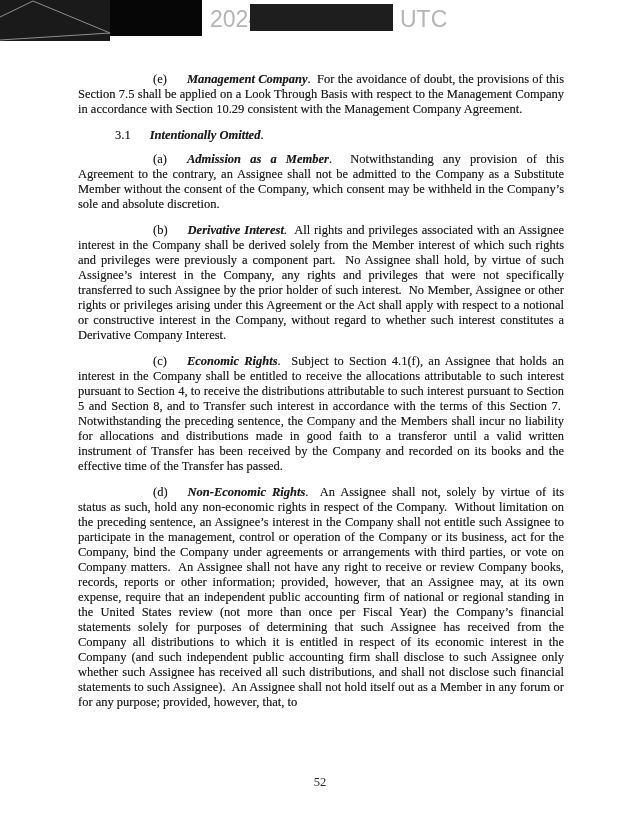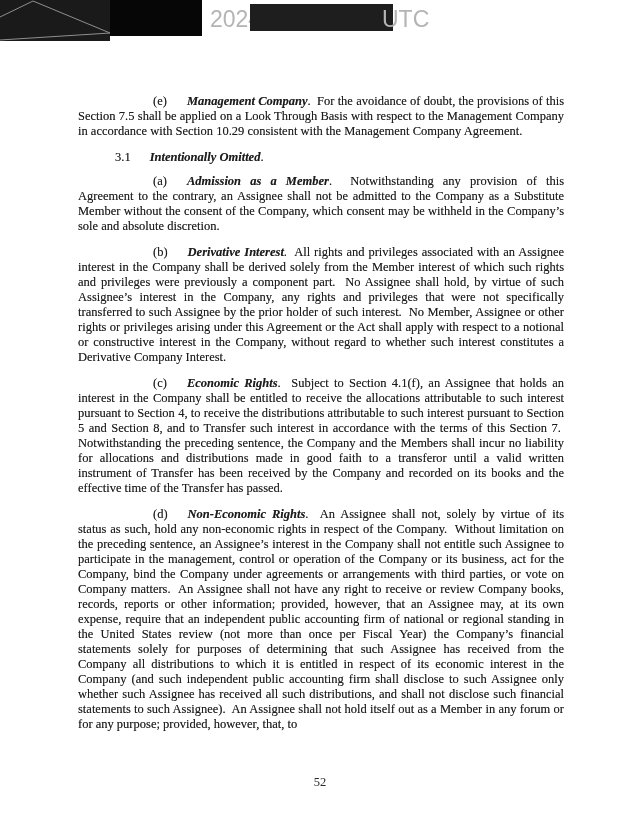--- a/index.html
+++ b/index.html
@@ -13,21 +13,21 @@
   .logo-ph{position:absolute;left:0;top:0;width:110px;height:41px;background:#1a1a1a;}
   .blackbox{position:absolute;left:110px;top:0;width:92px;height:36px;background:#060606;}
   .redbar{position:absolute;left:250px;top:4px;width:143px;height:27px;background:#1e1e1e;}
   .ts{
     position:absolute;top:7px;
     font-family:"Liberation Sans", sans-serif;
     font-size:23px;line-height:24px;color:#b4b4b4;
   }
   
   .doc{
-    position:absolute;left:78px;top:94px;width:486px;
+    position:absolute;left:78px;top:72px;width:486px;
     color:#1d1d1d;font-size:12.5px;line-height:15px;
     text-shadow:0 0 .4px rgba(40,40,40,.55);
   }
   .para{margin:0 0 11px 0;text-align:justify;text-indent:75px;}
   .section-line{margin:0 0 9px 0;text-indent:37px;}
   .heading{font-weight:bold;font-style:italic;text-align:right;}
   .tab{display:inline-block;width:20px;}
   .tab2{display:inline-block;width:19px;}
   .u{}
   .page-num{
@@ -42,21 +42,21 @@
   <div class="logo-ph">
     <svg width="110" height="41" viewBox="0 0 110 41">
       <rect x="0" y="0" width="110" height="41" fill="#1a1a1a"></rect>
       <polyline points="0,17 33,1 110,33" fill="none" stroke="#8f8f8f" stroke-width="1"></polyline>
       <polyline points="0,40 110,33" fill="none" stroke="#8f8f8f" stroke-width="1"></polyline>
     </svg>
   </div>
   <div class="blackbox"></div>
   <span class="ts" style="left:210px">2024</span>
   <div class="redbar"></div>
-  <span class="ts" style="left:382px">UTC</span>
+  <span class="ts" style="left:400px">UTC</span>
 </div>
 
 <div class="doc">
     <p class="para"><span class="ptag">(e)</span><span class="tab"></span><span class="heading">Management Company</span><span>.&nbsp; For the avoidance of doubt, the provisions of this Section 7.5 shall be applied on a Look Through Basis with respect to the Management Company in accordance with Section 10.29 consistent with the Management Company Agreement.</span></p>
     <p class="section-line"><span class="snum">3.1</span><span class="tab2"></span><span class="heading">Intentionally Omitted</span><span>.</span></p>
     <p class="para"><span class="ptag">(a)</span><span class="tab"></span><span class="heading">Admission as a Member</span><span>.&nbsp; Notwithstanding any provision of this Agreement to the contrary, an Assignee shall not be admitted to the Company as a Substitute Member without the consent of the Company, which consent may be withheld in the Company’s sole and absolute discretion.</span></p>
     <p class="para"><span class="ptag">(b)</span><span class="tab"></span><span class="heading">Derivative Interest</span><span>.&nbsp; All rights and privileges associated with an Assignee interest in the Company shall be derived solely from the Member interest of which such rights and privileges were previously a component part.&nbsp; No Assignee shall hold, by virtue of such Assignee’s interest in the Company, any rights and privileges that were not specifically transferred to such Assignee by the prior holder of such interest.&nbsp; No Member, Assignee or other rights or privileges arising under this Agreement or the Act shall apply with respect to a notional or constructive interest in the Company, without regard to whether such interest constitutes a Derivative Company Interest.</span></p>
     <p class="para"><span class="ptag">(c)</span><span class="tab"></span><span class="heading">Economic Rights</span><span>.&nbsp; Subject to Section 4.1(f), an Assignee that holds an interest in the Company shall be entitled to receive the allocations attributable to such interest pursuant to Section 4, to receive the distributions attributable to such interest pursuant to Section 5 and Section 8, and to Transfer such interest in accordance with the terms of this Section 7.&nbsp; Notwithstanding the preceding sentence, the Company and the Members shall incur no liability for allocations and distributions made in good faith to a transferor until a valid written instrument of Transfer has been received by the Company and recorded on its books and the effective time of the Transfer has passed.</span></p>
     <p class="para"><span class="ptag">(d)</span><span class="tab"></span><span class="heading">Non-Economic Rights</span><span>.&nbsp; An Assignee shall not, solely by virtue of its status as such, hold any non-economic rights in respect of the Company.&nbsp; Without limitation on the preceding sentence, an Assignee’s interest in the Company shall not entitle such Assignee to participate in the management, control or operation of the Company or its business, act for the Company, bind the Company under agreements or arrangements with third parties, or vote on Company matters.&nbsp; An Assignee shall not have any right to receive or review Company books, records, reports or other information; </span><span class="u">provided</span><span>, </span><span class="u">however</span><span>, that an Assignee may, at its own expense, require that an independent public accounting firm of national or regional standing in the United States review (not more than once per Fiscal Year) the Company’s financial statements solely for purposes of determining that such Assignee has received from the Company all distributions to which it is entitled in respect of its economic interest in the Company (and such independent public accounting firm shall disclose to such Assignee only whether such Assignee has received all such distributions, and shall not disclose such financial statements to such Assignee).&nbsp; An Assignee shall not hold itself out as a Member in any forum or for any purpose; </span><span class="u">provided</span><span>, </span><span class="u">however</span><span>, that, to</span></p>
   </div>

